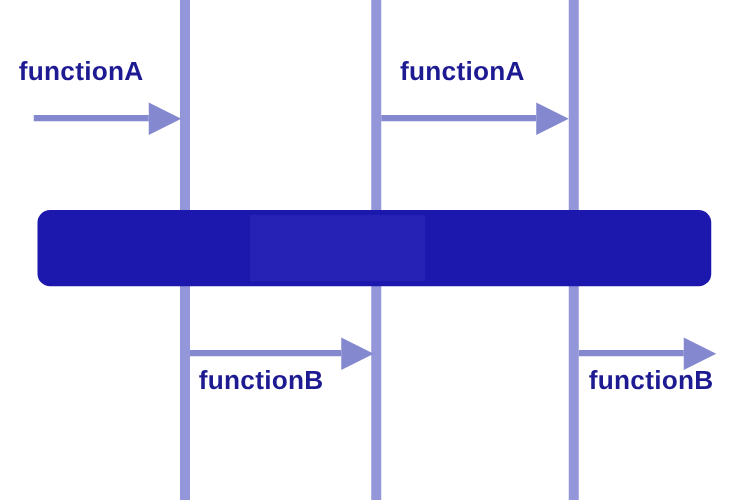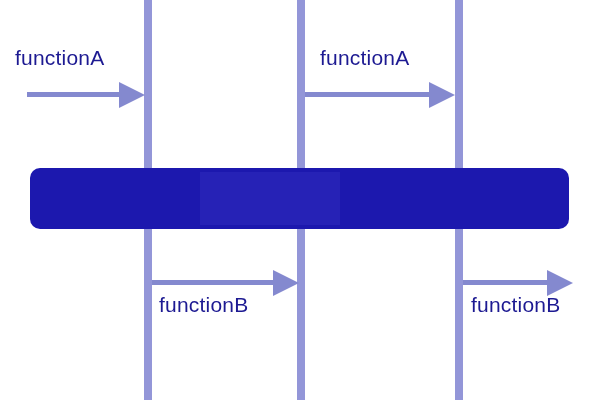--- a/index.html
+++ b/index.html
@@ -49,21 +49,21 @@
     top: 4px;
     width: 140px;
     height: 53px;
     background: rgba(130, 130, 255, 0.10);
   }
 
   .msg-label {
     position: absolute;
     z-index: 3;
     font-size: 21px;
-    font-weight: normal;
+    font-weight: bold;
     color: var(--label-text);
     letter-spacing: 0.2px;
     white-space: nowrap;
   }
   .shaft {
     position: absolute;
     height: 5px;
     background: var(--arrow);
     z-index: 3;
   }

